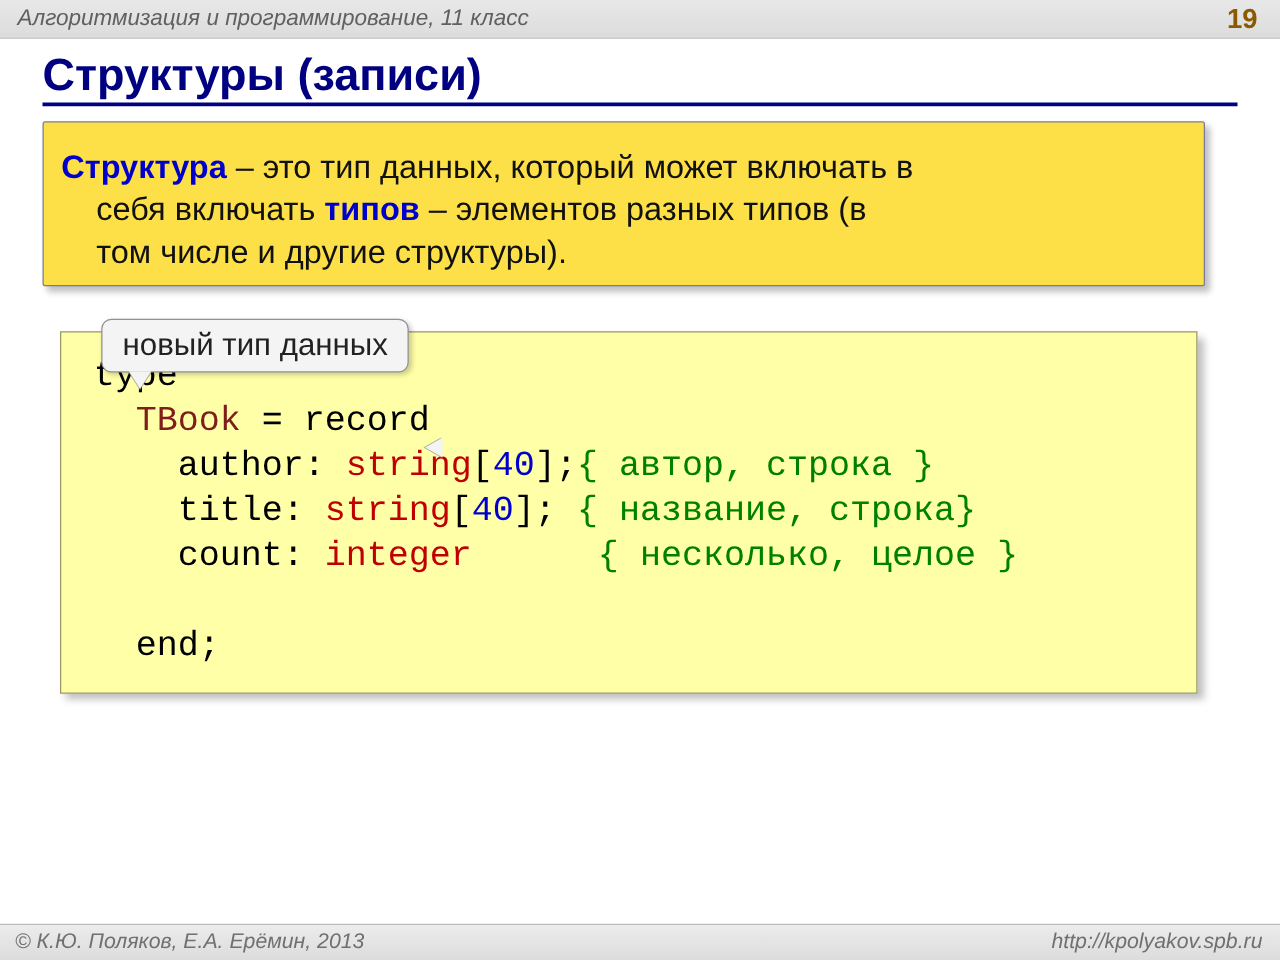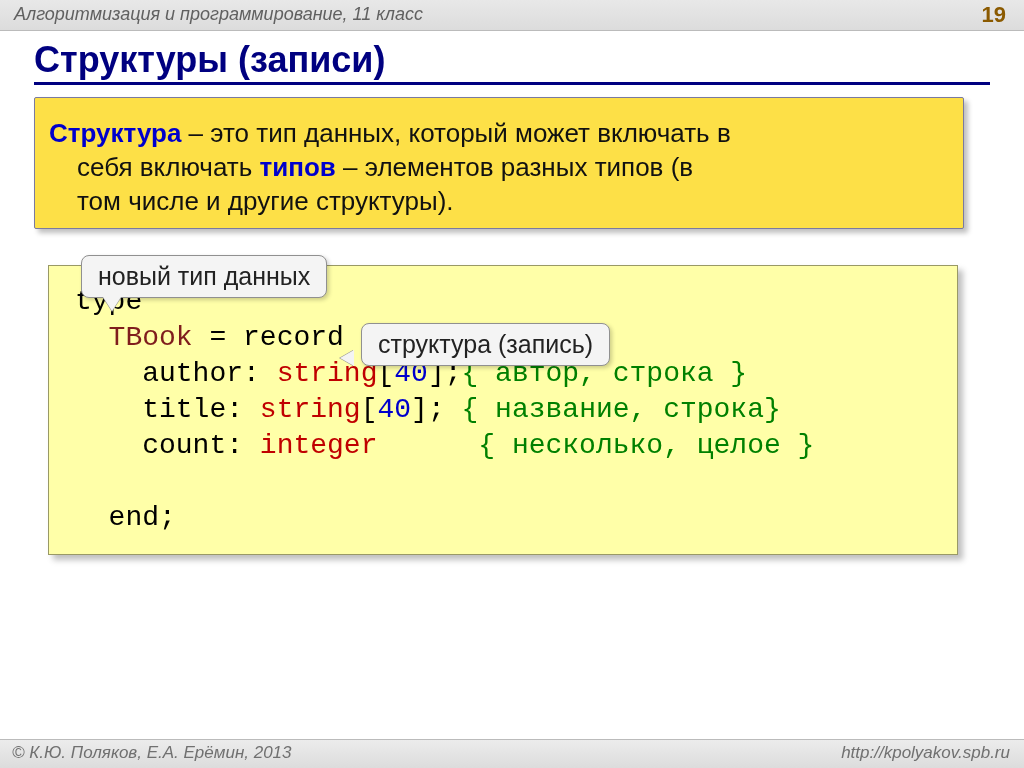--- a/index.html
+++ b/index.html
@@ -154,21 +154,20 @@
 <span class="typename">  TBook</span><span> = </span><span class="kw">record</span>
 <span>    author: </span><span class="typeword">string</span><span>[</span><span class="num">40</span><span>];</span><span class="comment">{ автор, строка }</span>
 <span>    title: </span><span class="typeword">string</span><span>[</span><span class="num">40</span><span>]; </span><span class="comment">{ название, строка}</span>
 <span>    count: </span><span class="typeword">integer</span><span>      </span><span class="comment">{ несколько, целое }</span>
 
 <span>  </span><span class="kw">end</span><span>;</span></div>
 
   <div class="callout callout-1">новый тип данных</div>
   <div class="callout-tail-1"></div>
 
-  <div class="callout callout-2">структура (запись)</div>
   <div class="callout-tail-2"></div>
 
   <div class="footer">
     <div class="footer-left">© К.Ю. Поляков, Е.А. Ерёмин, 2013</div>
     <div class="footer-right">http://kpolyakov.spb.ru</div>
   </div>
 
 </div>
 
 </body></html>

